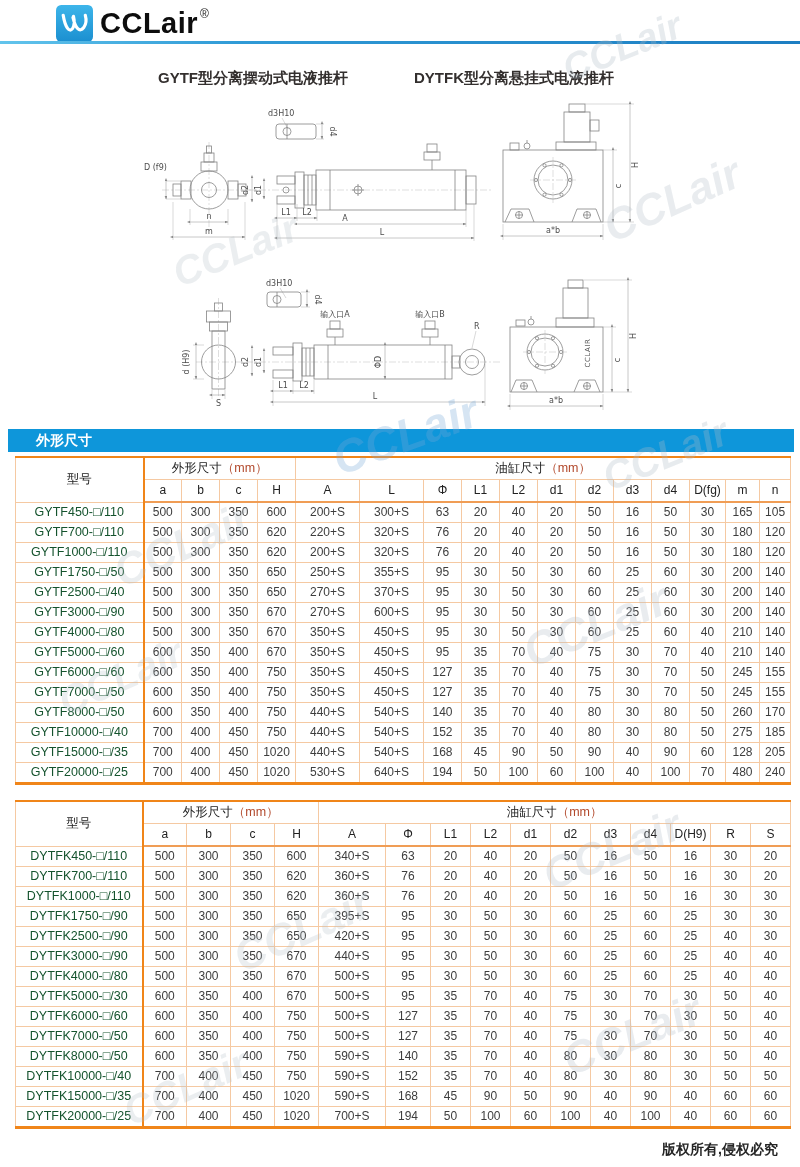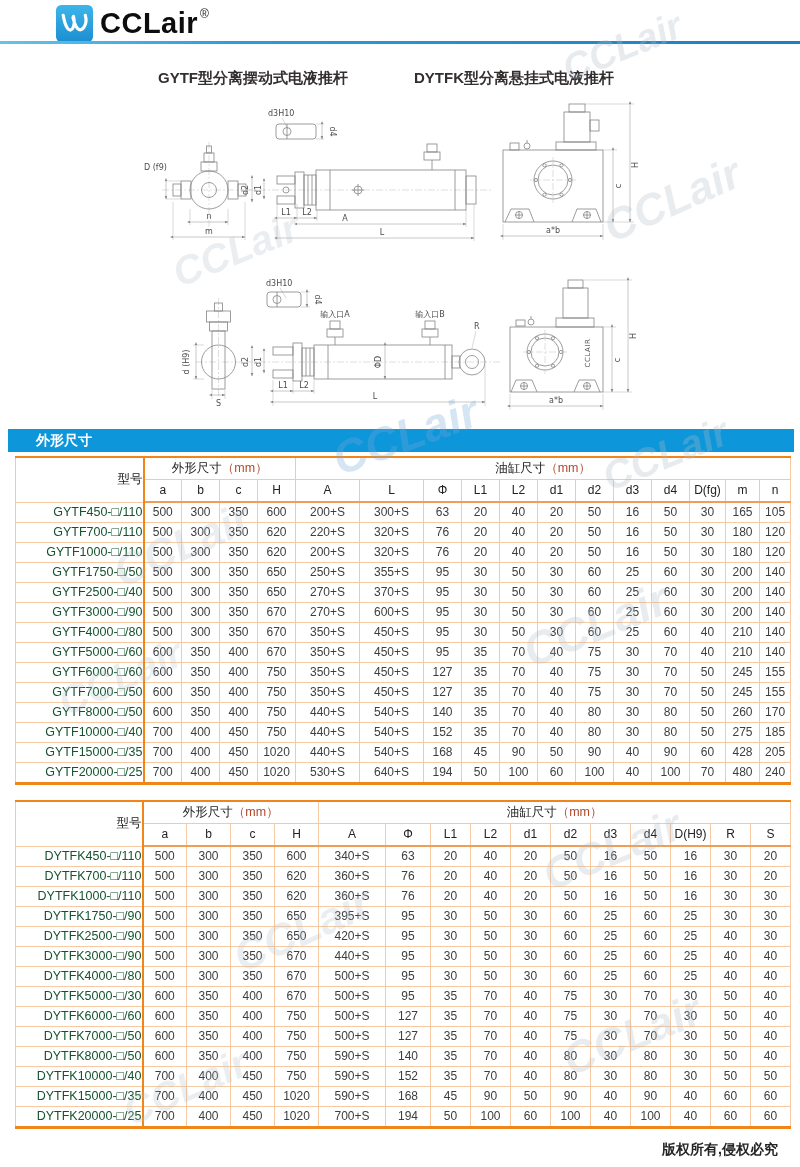--- a/index.html
+++ b/index.html
@@ -38,21 +38,21 @@
   .twrap{position:absolute;left:15px;z-index:2;}
   .twrap.t1{top:456px;}
   .twrap.t2{top:800px;}
   table{border-collapse:collapse;table-layout:fixed;width:775px;background:transparent;
         border-top:2px solid #f08519;border-bottom:3px solid #f08519;}
   th,td{border:1px solid #f5c9a2;text-align:center;font-size:12px;color:#3d3d3d;
         padding:0;height:19px;line-height:19px;white-space:nowrap;overflow:hidden;
         font-weight:normal;}
   thead th{height:21px;line-height:21px;color:#222;}
   thead tr.cols th{border-bottom:2px solid #f09d55;}
-  .model-h,td.model{border-right:2.5px solid #f08519;text-align:right;}
+  .model-h,td.model{border-right:2.5px solid #f08519;}
   td.model{font-size:12.5px;color:#14532d;}
   .grp{font-size:12.5px;}
   .unit{color:#b2492c;}
 
   
   .footer{position:absolute;top:1141px;right:22px;font-size:14px;font-weight:bold;color:#252525;z-index:2;}
 
   
   .wm{position:absolute;font-weight:bold;font-style:italic;pointer-events:none;z-index:3;white-space:nowrap;}
 </style>
@@ -623,21 +623,21 @@
           <td>440+S</td>
           <td>540+S</td>
           <td>168</td>
           <td>45</td>
           <td>90</td>
           <td>50</td>
           <td>90</td>
           <td>40</td>
           <td>90</td>
           <td>60</td>
-          <td>428</td>
+          <td>128</td>
           <td>205</td>
         </tr>
         <tr>
           <td class="model">GYTF20000-□/25</td>
           <td>700</td>
           <td>400</td>
           <td>450</td>
           <td>1020</td>
           <td>530+S</td>
           <td>640+S</td>

